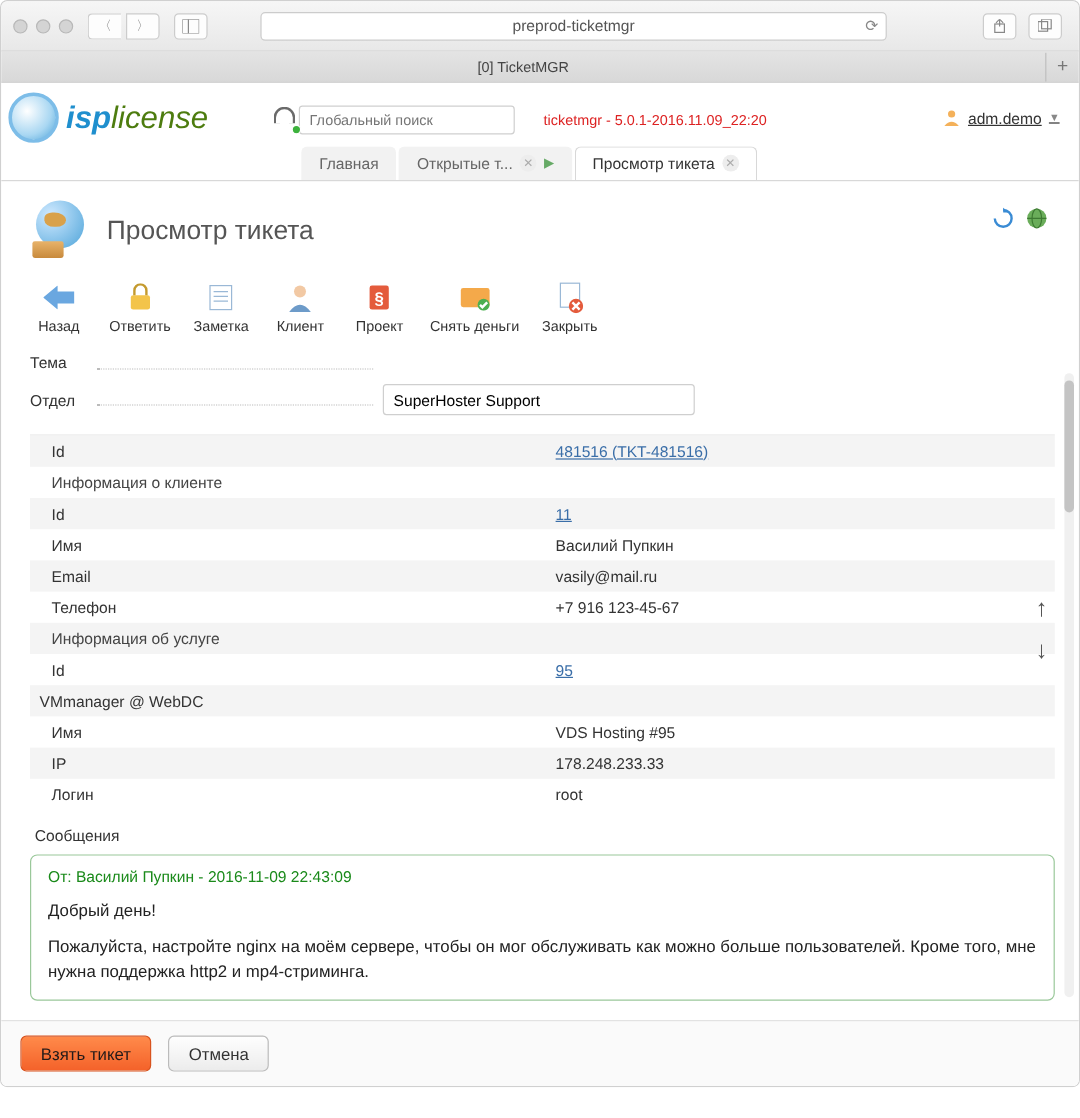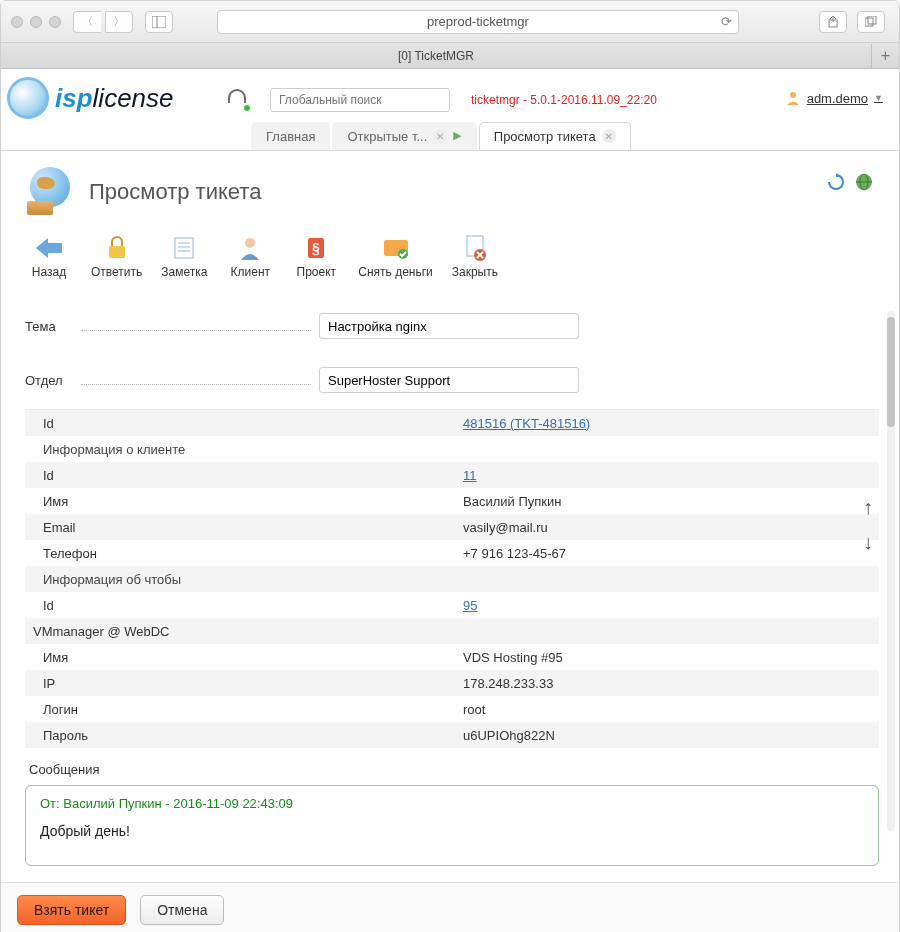--- a/index.html
+++ b/index.html
@@ -17,27 +17,27 @@
 .right-btns{display:flex;gap:6px;}
 .tabstrip { height: 26px; background: linear-gradient(#e4e4e4,#d8d8d8); border-bottom:1px solid #bfbfbf; display:flex; align-items:center; position:relative; }
 .browser-tab { flex:1; text-align:center; font-size:12px; color:#444; }
 .plus-tab { width:28px; text-align:center; border-left:1px solid #bfbfbf; color:#777; font-size:16px; line-height:24px;}
 .app { background:#fff; position:relative; }
 .app-top { display:flex; align-items:center; padding: 4px 10px 0 6px; }
 .logo { width: 220px; height: 50px; display:flex; align-items:center; }
 .logo-swirl { width: 42px; height: 42px; border-radius:50%; border:3px solid #7dbde8; background: radial-gradient(circle at 35% 35%, #fff, #a9d7f2 60%, #4ea4d9); margin-right:6px;}
 .logo-text { font-size: 26px; font-weight:300; font-style:italic; }
 .logo-isp{color:#1f8fce;font-weight:600;font-style:italic}
-.logo-lic{color:#0f172a;font-style:italic}
-.center-top { flex:1; display:flex; align-items:center; gap:21px; padding-top:4px; }
+.logo-lic{color:#4d7c0f;font-style:italic}
+.center-top { flex:1; display:flex; align-items:center; gap:0; padding-top:4px; }
 .headset { width:22px; height:22px; position:relative; }
 .headset .base{width:18px;height:14px;border:2px solid #6a6a6a;border-bottom:none;border-radius:10px 10px 0 0;position:absolute;top:0;left:1px;}
 .headset .dot-g{width:8px;height:8px;border-radius:50%;background:#3db23d;position:absolute;bottom:-1px;right:-2px;border:1px solid #fff;}
 .global-search { width:180px; height:24px; border:1px solid #cfcfcf; border-radius:3px; padding:0 8px; font-size:12px; color:#777; background:#fff; }
-.version { color:#d22; font-size:12px; }
+.version { color:#d22; font-size:12px;margin-left:24px; }
 .user-area { display:flex; align-items:center; gap:6px; padding-right:6px;text-decoration:underline; }
 .user-ico{width:16px;height:16px;}
 .user-ico svg{width:16px;height:16px;}
 .user-drop{color:#888;font-size:9px;}
 .app-tabs { display:flex; align-items:flex-end; padding-left: 250px; height: 28px; border-bottom:1px solid #d8d8d8; }
 .app-tab { padding: 6px 14px 6px 14px; font-size:13px; color:#666; border:1px solid transparent; border-bottom:none; border-radius:5px 5px 0 0; margin-right:2px; display:flex; gap:6px; position:relative; background:#f2f2f2;}
 .app-tab.active { background:#fff; border-color:#d8d8d8; color:#333; }
 .tab-x{color:#aaa;font-size:10px;background:#ededed;border-radius:50%;width:14px;height:14px;display:flex;align-items:center;justify-content:center;}
 .tab-arrow{color:#6a6;font-size:11px;}
 .app-body { padding: 16px 20px 0 24px; position:relative; }
@@ -45,21 +45,21 @@
 .globe-icon{width:50px;height:50px;position:relative}
 .globe-icon .ball{width:40px;height:40px;border-radius:50%;background:radial-gradient(circle at 30% 30%,#cfe9ff,#4ea4d9);position:absolute;top:0;left:5px;}
 .globe-icon .land{position:absolute;width:18px;height:12px;background:#d9a14a;border-radius:40% 60% 50% 50%;top:10px;left:12px;}
 .globe-icon .box{position:absolute;width:26px;height:14px;background:linear-gradient(#e8b36a,#c88a3c);left:2px;bottom:2px;border-radius:2px;}
 .page-title { font-size:22px; color:#555; font-weight:500; }
 .hdr-actions{position:absolute; right:26px; top:22px; display:flex; gap:10px;}
 .hdr-act{width:18px;height:18px;}
 .toolbar { display:flex; gap:18px; margin-top:18px; padding-bottom:6px;}
 .tb-item { display:flex; flex-direction:column; align-items:center; gap:4px; font-size:12px; color:#333; width: auto; min-width:48px;}
 .tb-item .ic { width:26px; height:26px; display:flex; align-items:center; justify-content:center; }
-.form-row { display:flex; align-items:center; margin-top:28px;}
+.form-row { display:flex; align-items:center; margin-top:10px;}
 .form-label { width: 56px; color:#333; font-size:13px; }
 .dotline { flex: 0 0 230px; border-bottom: 1px dotted #bbb; height:10px; margin: 0 8px 0 0;}
 .form-input { width: 260px; height:26px; border:1px solid #cfcfcf; border-radius:3px; padding:0 8px; font-size:13px; background:#fff;}
 .details-table { margin-top:16px; border-top:1px solid #e8e8e8; }
 .d-row { display:flex; height:26px; align-items:center; font-size:13px; }
 .d-row:nth-child(odd){ background:#f4f4f4; }
 .d-row .d-label { width: 430px; padding-left:18px; color:#333;}
 .d-row .d-value { flex:1; padding-left:8px; color:#333;}
 .d-row.section .d-label { font-weight:400; color:#444;}
 .d-link { color:#3a6ea8; text-decoration:underline; }
@@ -252,21 +252,20 @@
                 <path d="M13 17 l6 6 M19 17 l-6 6" stroke="#fff" stroke-width="2"></path>
               </svg>
             </span>
           <span>Закрыть</span>
         </div>
       </div>
 
       <div class="form-row">
         <span class="form-label">Тема</span>
         <span class="dotline"></span>
-        <input class="form-input" value="Настройка nginx" style="">
       </div>
       <div class="form-row">
         <span class="form-label">Отдел</span>
         <span class="dotline"></span>
         <input class="form-input" value="SuperHoster Support" style="">
       </div>
 
       <div class="scroll-arrows">
         <span>↑</span>
         <span>↓</span>
@@ -291,54 +290,51 @@
           </div>
         <div class="d-row">
             <div class="d-label">Email</div>
             <div class="d-value">vasily@mail.ru</div>
           </div>
         <div class="d-row">
             <div class="d-label">Телефон</div>
             <div class="d-value">+7 916 123-45-67</div>
           </div>
         <div class="d-row section">
-            <div class="d-label">Информация об чтобы</div>
+            <div class="d-label">Информация об услуге</div>
             <div class="d-value"></div>
           </div>
         <div class="d-row">
             <div class="d-label">Id</div>
             <div class="d-value"><a class="d-link">95</a></div>
           </div>
         <div class="d-row">
             <div class="d-value">VMmanager @ WebDC</div>
           </div>
         <div class="d-row">
             <div class="d-label">Имя</div>
             <div class="d-value">VDS Hosting #95</div>
           </div>
         <div class="d-row">
             <div class="d-label">IP</div>
             <div class="d-value">178.248.233.33</div>
           </div>
         <div class="d-row">
             <div class="d-label">Логин</div>
             <div class="d-value">root</div>
-          </div>
-        <div class="d-row">
-            <div class="d-label">Пароль</div>
-            <div class="d-value">u6UPIOhg822N</div>
           </div>
       </div>
 
       <div class="messages-label">Сообщения</div>
       <div class="msg-box">
         <div class="msg-from">От: Василий Пупкин - 2016-11-09 22:43:09</div>
         <div class="msg-text">
           <div>Добрый день!</div>
           <div style="height:10px"></div>
+          <div>Пожалуйста, настройте nginx на моём сервере, чтобы он мог обслуживать как можно больше пользователей. Кроме того, мне нужна поддержка http2 и mp4-стриминга.</div>
         </div>
       </div>
 
       <div class="vscrollbar">
         <div class="vthumb"></div>
       </div>
     </div>
 
     <div class="footer-bar">
       <button class="btn primary">Взять тикет</button>

